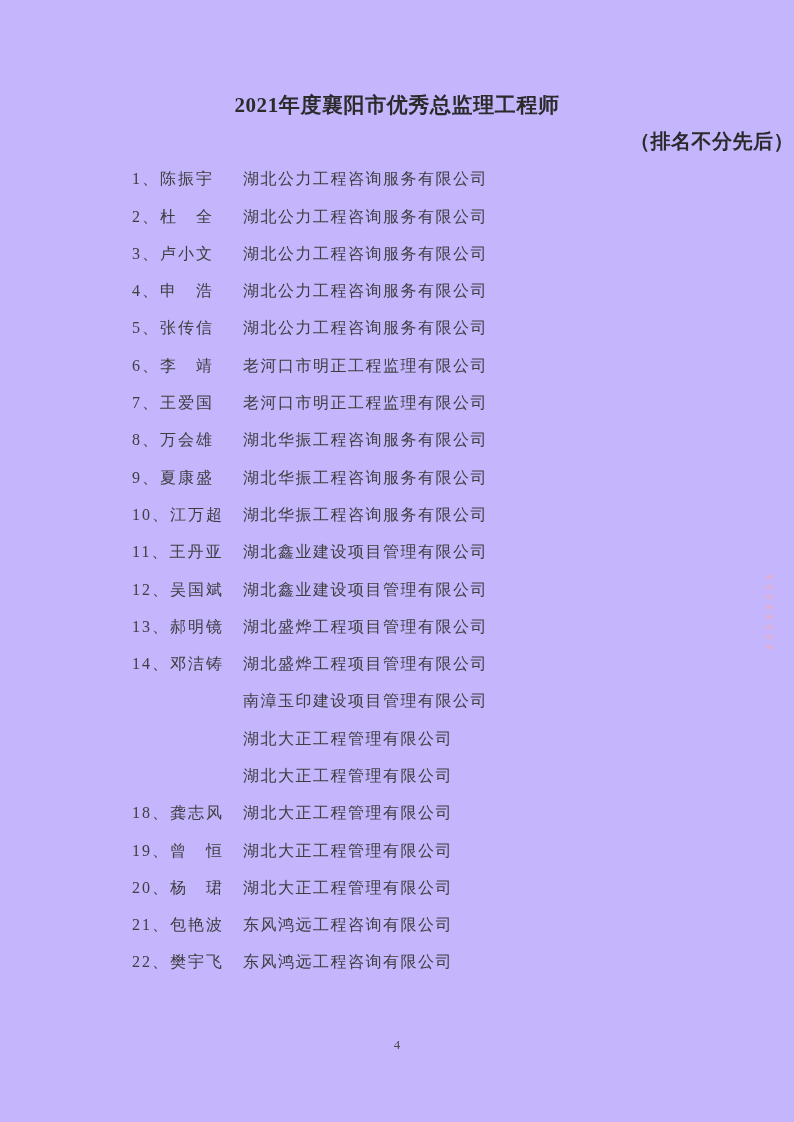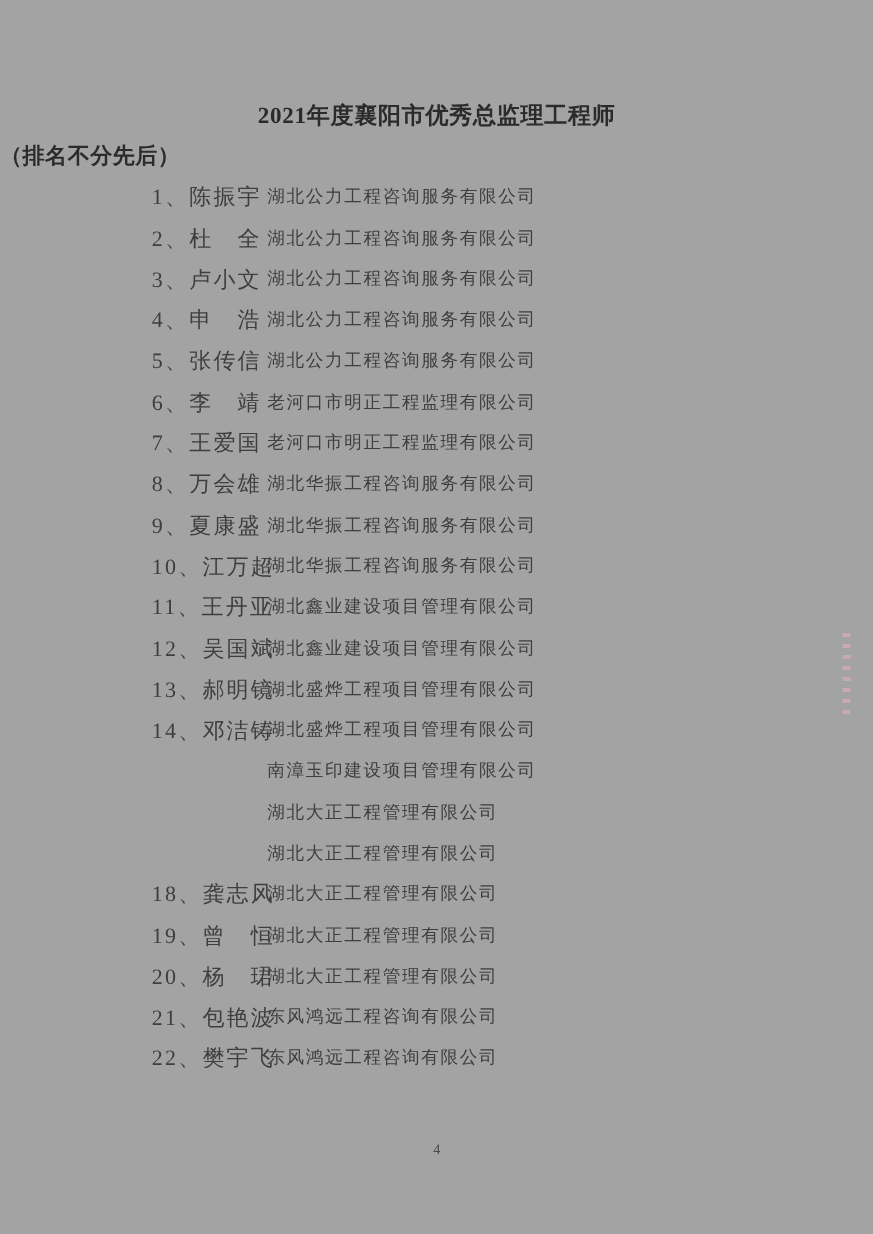--- a/index.html
+++ b/index.html
@@ -4,21 +4,21 @@
 <style>
   * { margin: 0; padding: 0; box-sizing: border-box; }
   html, body {
     font-family: "Liberation Serif", "DejaVu Serif", serif;
     background: #ffffff;
   }
   .page {
     position: relative;
     width: 794px;
     height: 1122px;
-    background: #a3a3a3;
+    background: #c4b5fd;
     overflow: hidden;
   }
   .doc {
     position: absolute;
     top: 86px;
     left: 0;
     right: 0;
   }
   .line {
     height: 37.3px;
@@ -28,38 +28,38 @@
   .title-line {
     justify-content: center;
   }
   .title {
     font-size: 21px;
     font-weight: 600;
     color: #2b2b2b;
     letter-spacing: 0.6px;
   }
   .subtitle-line {
-    justify-content: flex-start;
+    justify-content: flex-end;
   }
   .subtitle {
     font-size: 20px;
     font-weight: 600;
     color: #2b2b2b;
     letter-spacing: 0.5px;
   }
   .row {
     position: relative;
     height: 37.3px;
   }
   .numname {
     position: absolute;
     left: 96px;
     top: 50%;
     transform: translateY(-50%);
-    font-size: 20px;
+    font-size: 16px;
     color: #3e3e3e;
     letter-spacing: 2px;
     white-space: pre;
   }
   .company {
     position: absolute;
     left: 243px;
     top: 50%;
     transform: translateY(-50%);
     font-size: 16px;

